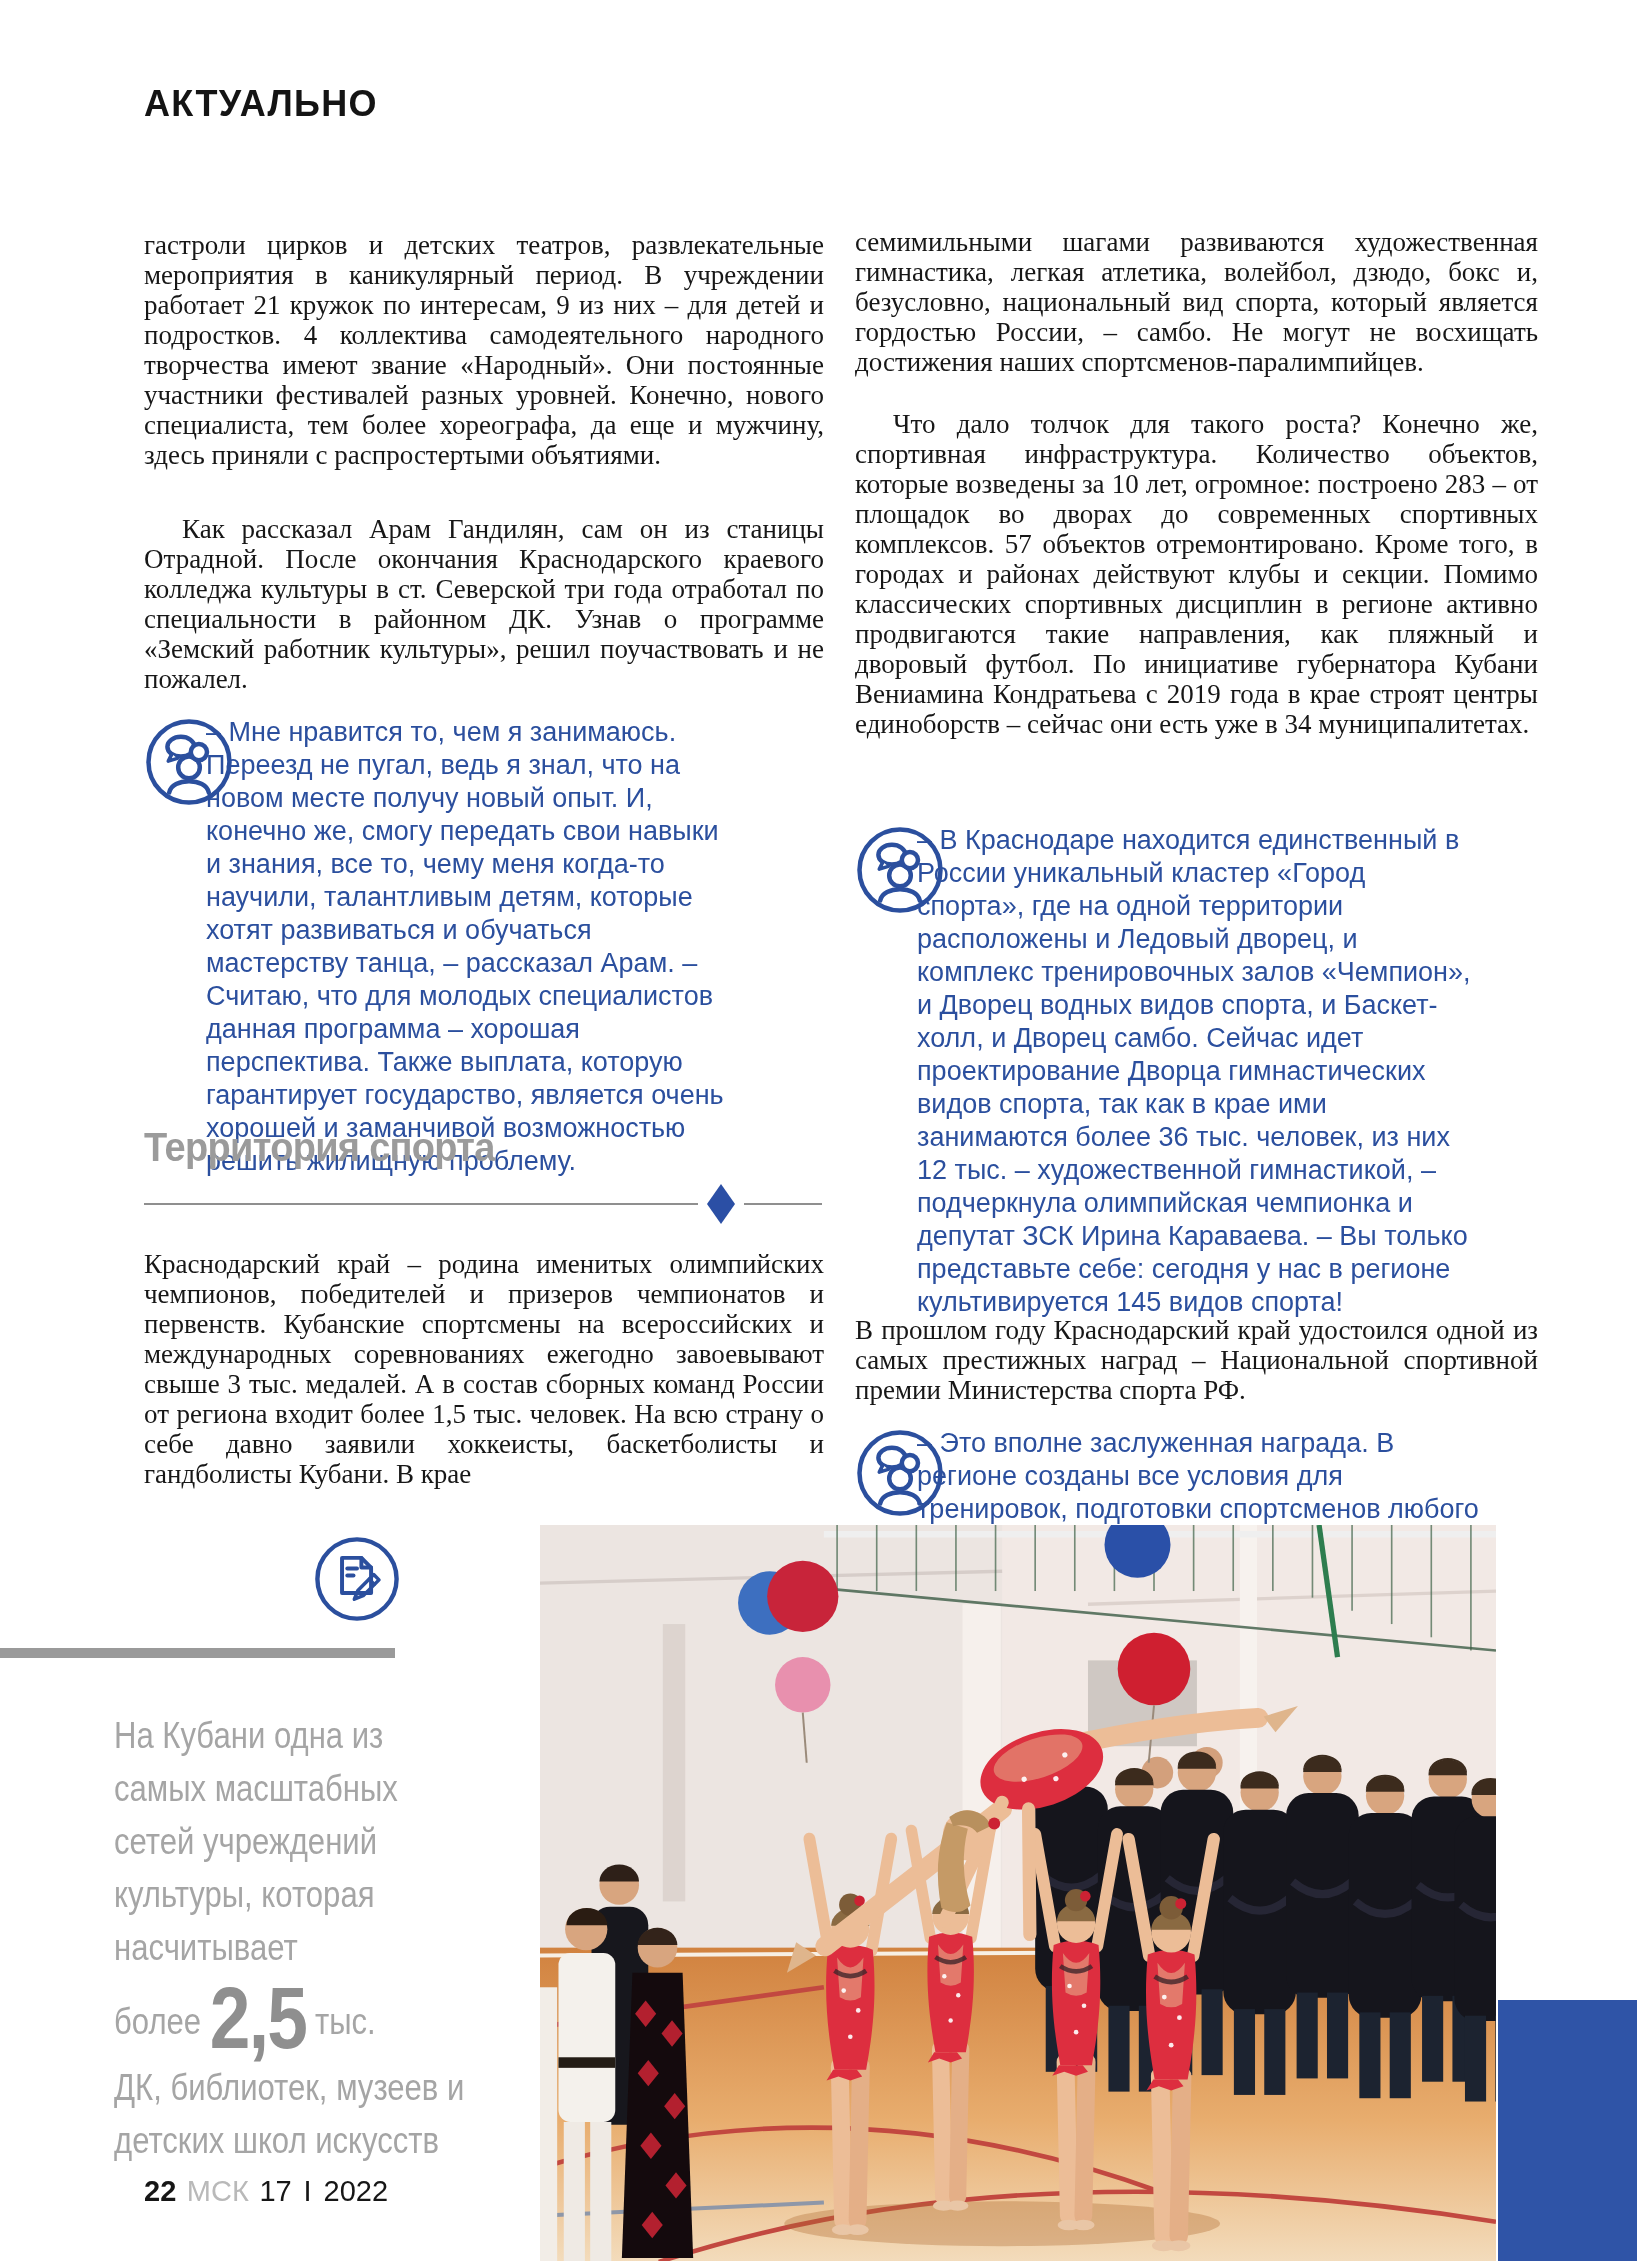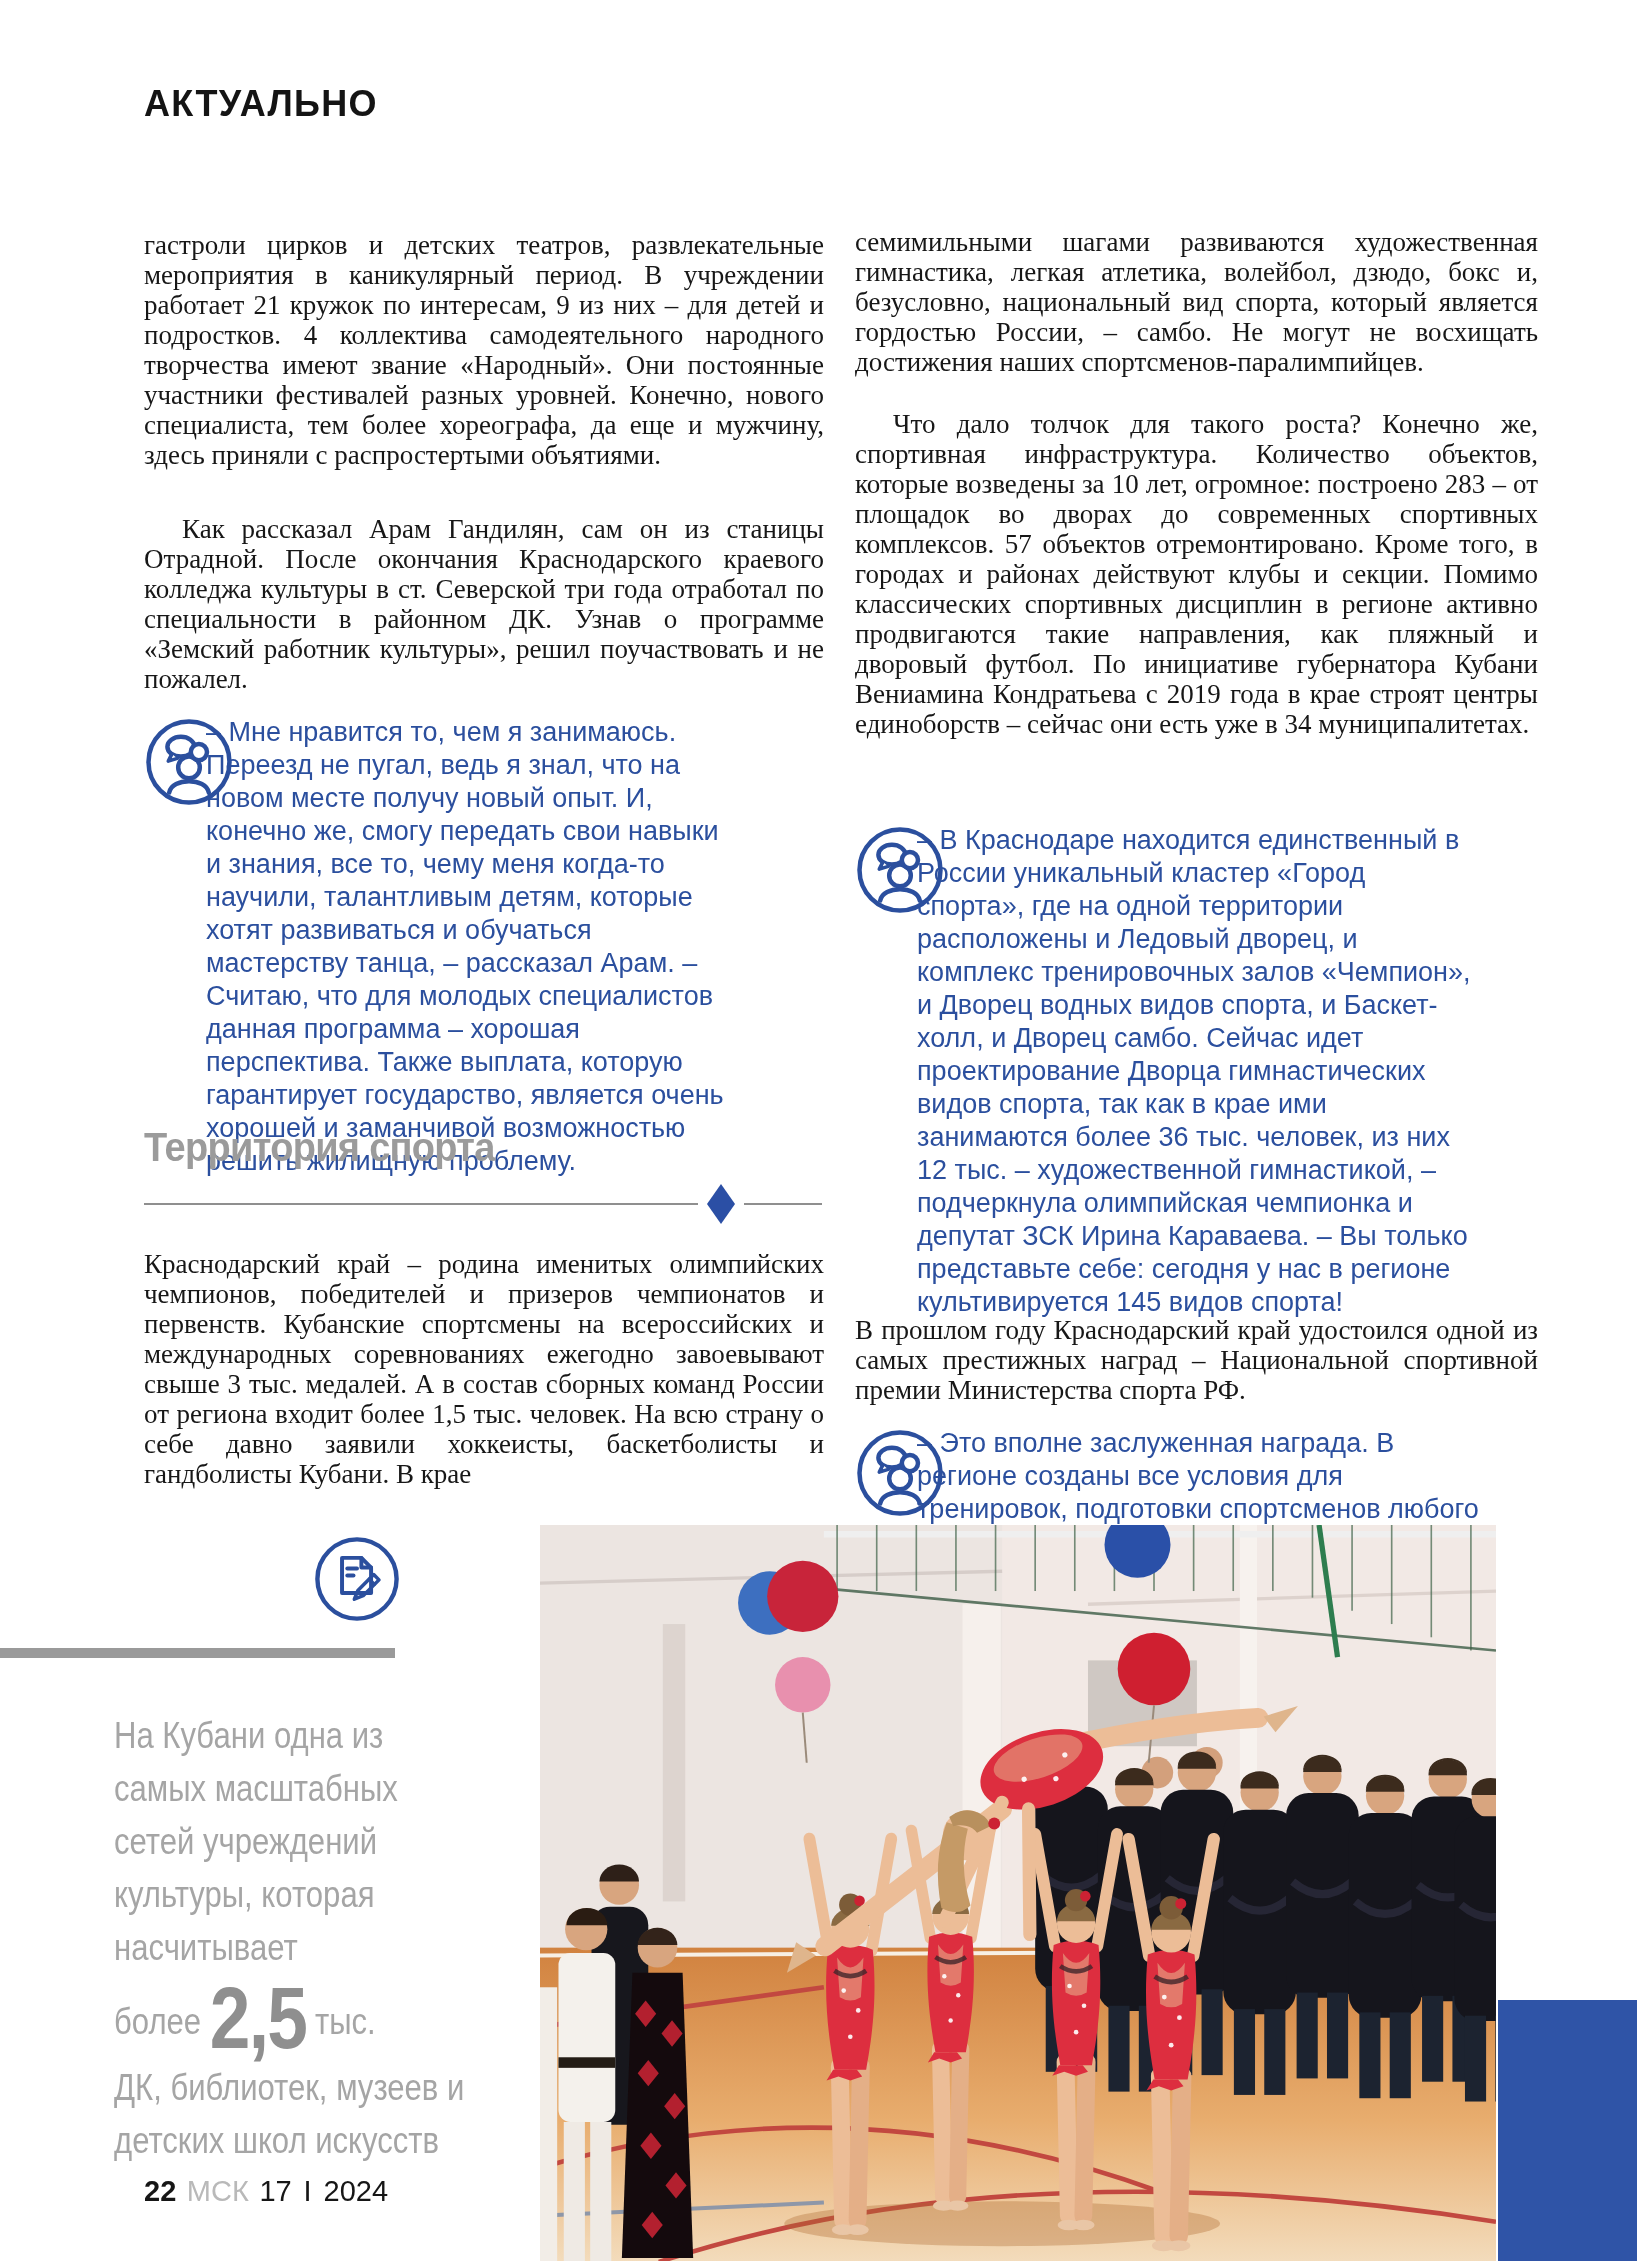--- a/index.html
+++ b/index.html
@@ -141,21 +141,21 @@
     <div>На Кубани одна из самых масштабных сетей учреждений культуры, которая насчитывает</div>
     <div><span>более</span> <span class="pq-number">2,5</span> <span>тыс.</span></div>
     <div>ДК, библиотек, музеев и детских школ искусств</div>
   </div>
 
   <div class="footer">
     <span style="font-weight:700;">22</span>
     <span class="brand">МСК</span>
     <span>17</span>
     <span class="sep">I</span>
-    <span>2024</span>
+    <span>2022</span>
   </div>
 
   <div class="photo">
     <svg viewBox="0 0 1448 1116" preserveAspectRatio="none">
       <defs>
         <linearGradient id="floorG" x1="0" y1="0" x2="0" y2="1">
           <stop offset="0" stop-color="#d1823f"></stop>
           <stop offset="0.55" stop-color="#e8ad6e"></stop>
           <stop offset="1" stop-color="#f3dcbc"></stop>
         </linearGradient>

